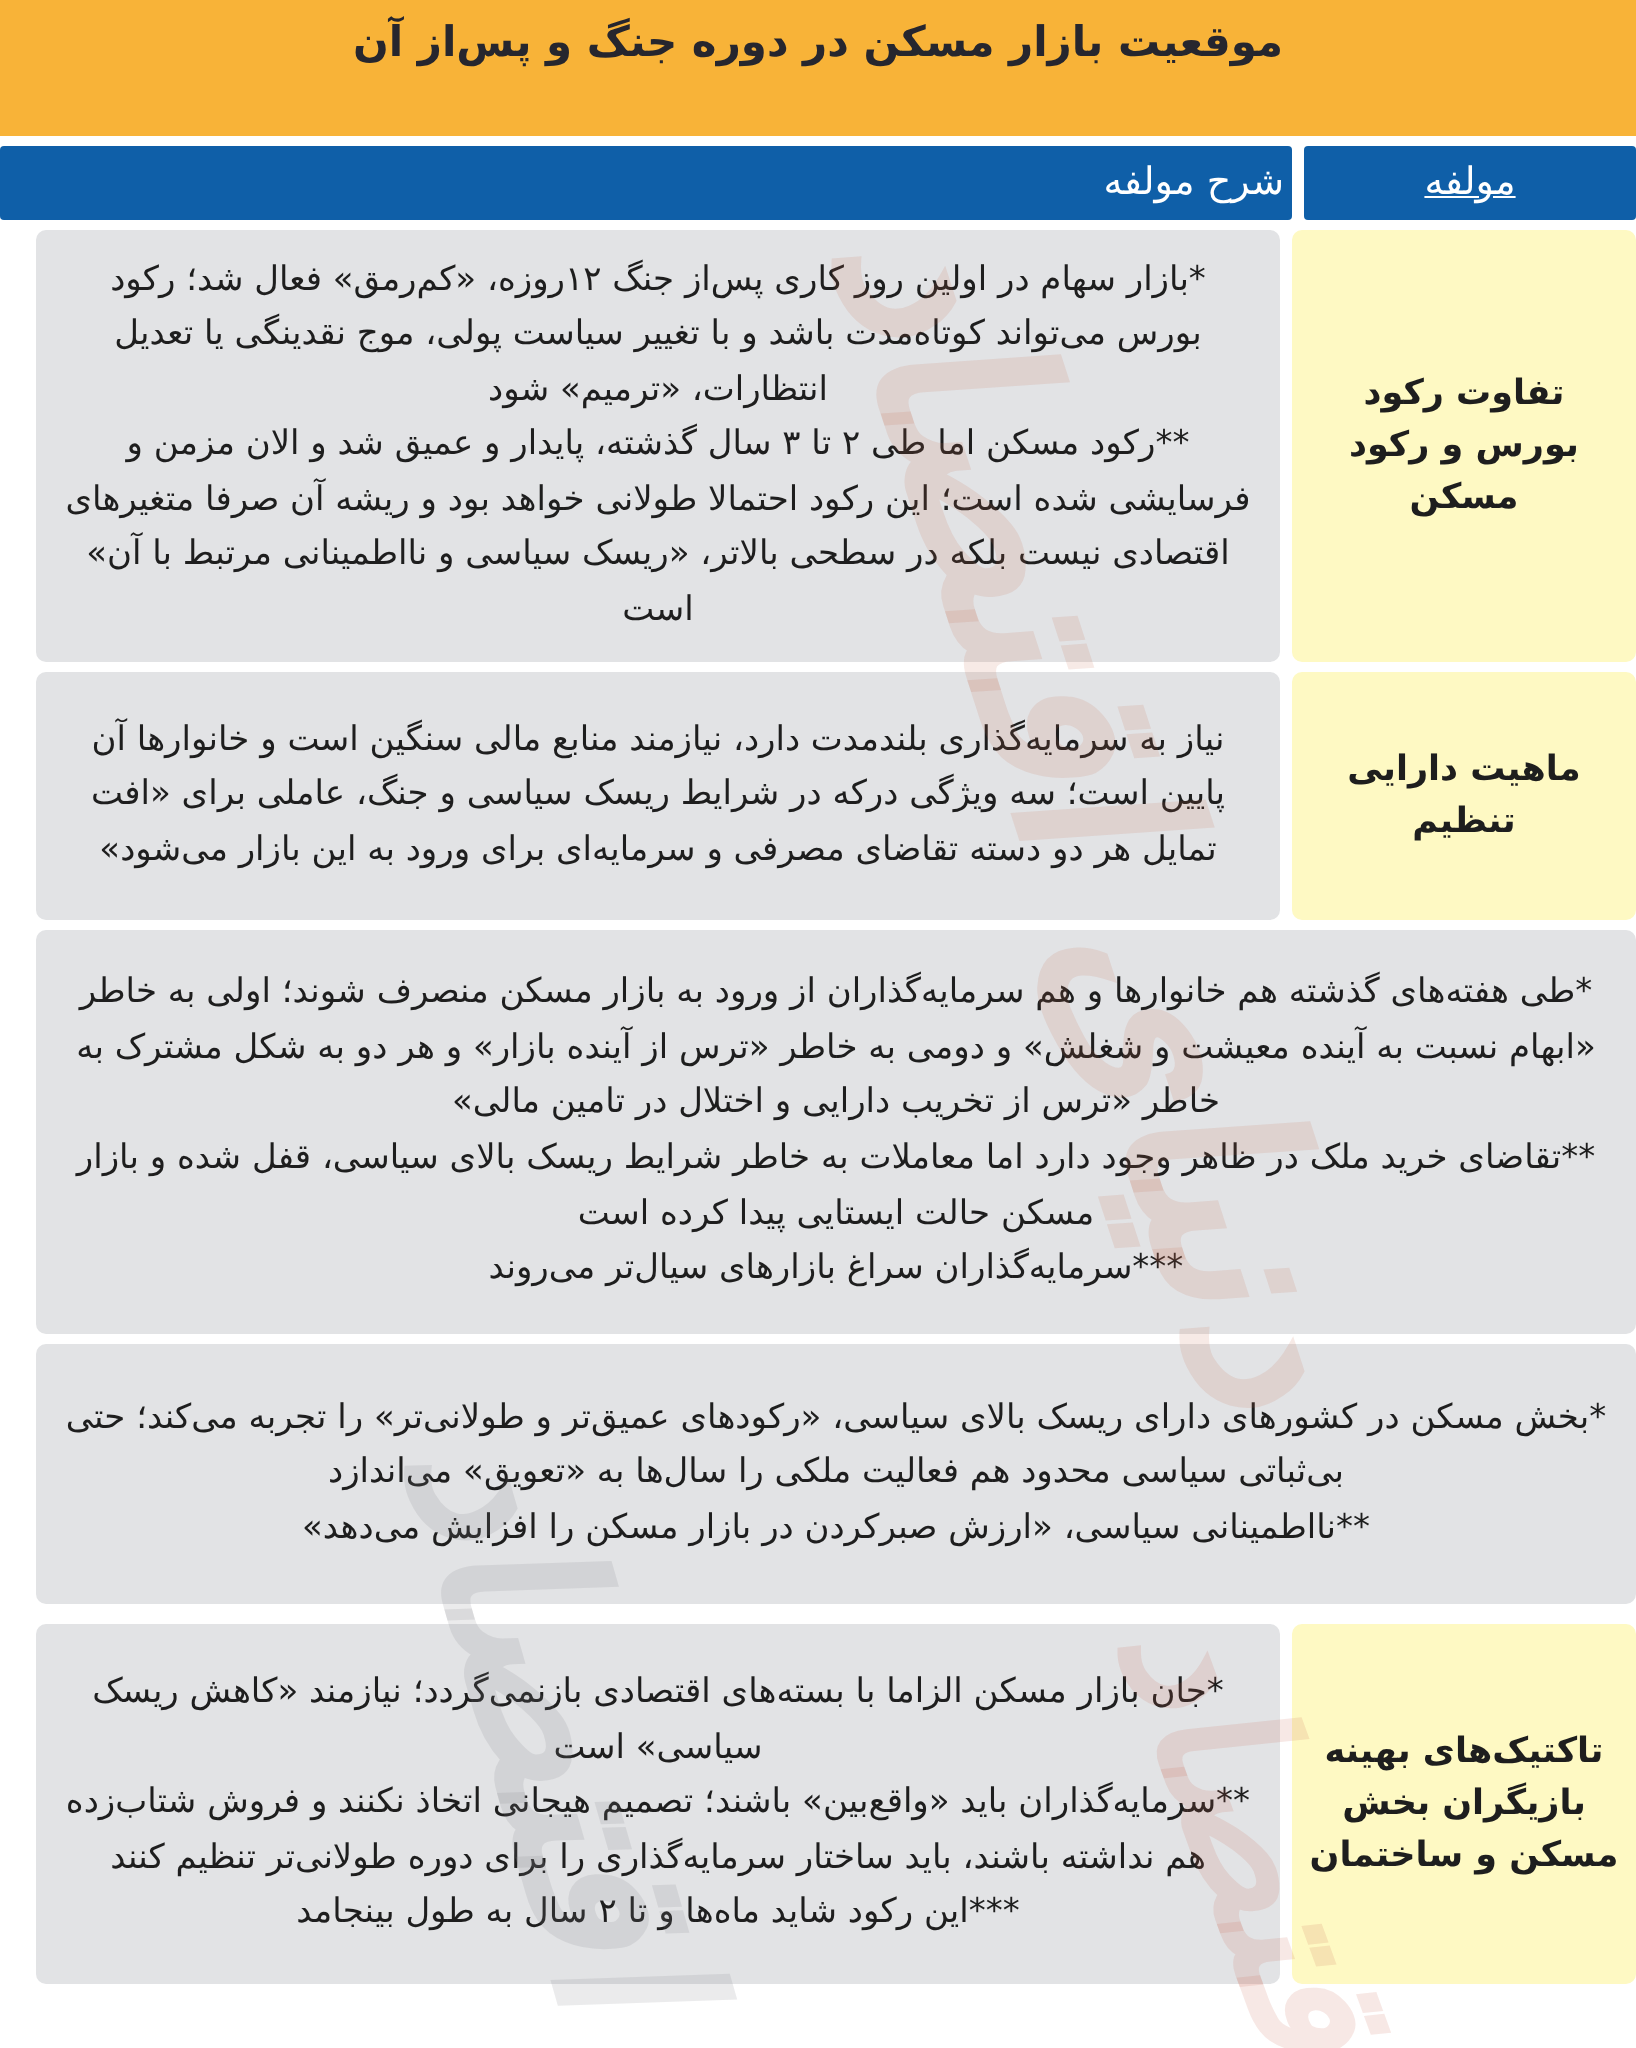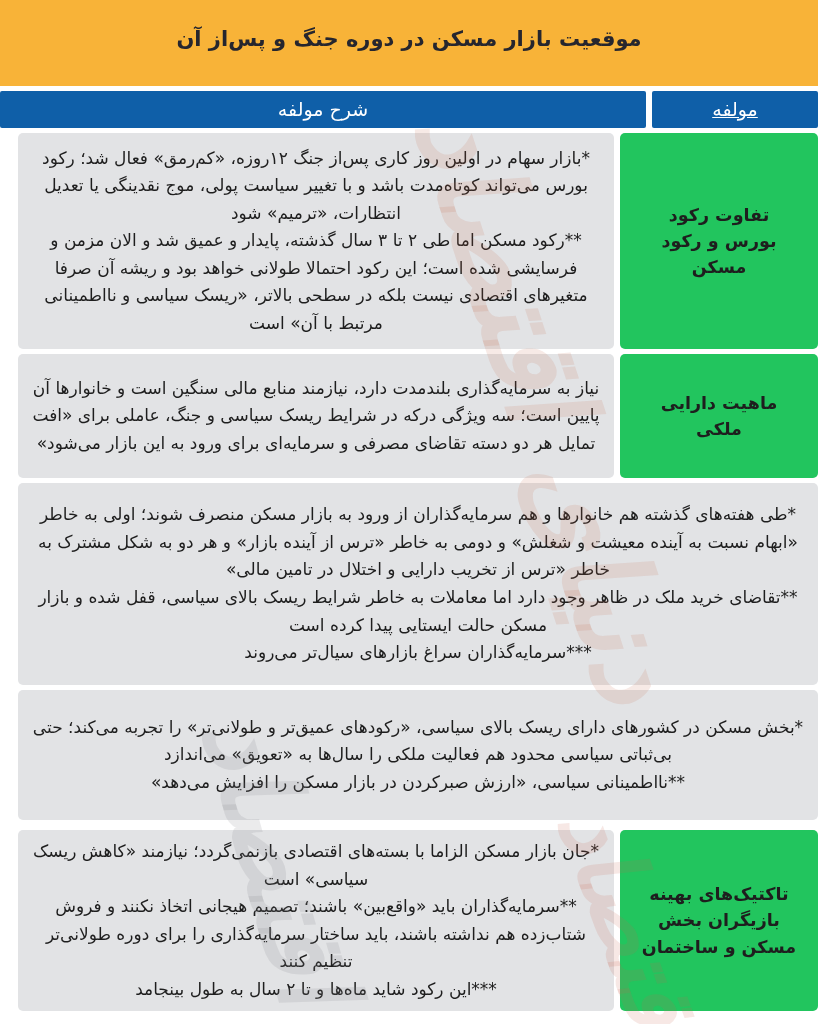--- a/index.html
+++ b/index.html
@@ -12,21 +12,21 @@
     width:818px;
     height:1024px;
     margin:0 auto;
     background:#ffffff;
     overflow:hidden;
   }
   
   .title-bar{
     background:#F8B338;
     text-align:center;
-    padding:27px 10px 10px;
+    padding:9px 10px 10px;
     height:49px;
   }
   .title-line{
     font-size:21px;
     font-weight:bold;
     color:#26262e;
     line-height:1.18;
   }
   
   .hrow{
@@ -35,21 +35,21 @@
     margin-top:5px;
   }
   .hcell{
     background:#0F5FA8;
     color:#ffffff;
     text-align:center;
     font-size:19px;
     padding:7px 4px 8px;
     border-radius:2px;
   }
-  .hcell.desc{flex:1;}
+  .hcell.desc{flex:1;text-align:right;}
   .hcell.comp{width:158px;flex:none;text-decoration:underline;}
   
   .rows{margin-top:5px;}
   .row{
     display:flex;
     gap:6px;
     margin-bottom:5px;
   }
   .cell{
     border-radius:5px;
@@ -59,22 +59,22 @@
   }
   .cell.desc{
     flex:1;
     background:#E2E3E5;
     padding:8px 14px;
     margin-left:18px;
   }
   .cell.comp{
     width:158px;
     flex:none;
-    background:#22c55e;
-    padding:6px 20px;
+    background:#fef9c3;
+    padding:6px 7px;
   }
   .desc-text{
     font-size:17px;
     line-height:1.62;
     color:#1e1e1e;
     text-align:center;
     white-space:pre-line;
   }
   .comp-text{
     font-size:17.5px;
@@ -151,21 +151,21 @@
         <div class="comp-text">تفاوت رکود بورس و رکود مسکن</div>
       </div>
       <div class="cell desc">
         <div class="desc-text">*بازار سهام در اولین روز کاری پس‌از جنگ ۱۲روزه، «کم‌رمق» فعال شد؛ رکود بورس می‌تواند کوتاه‌مدت باشد و با تغییر سیاست پولی، موج نقدینگی یا تعدیل انتظارات، «ترمیم» شود
 **رکود مسکن اما طی ۲ تا ۳ سال گذشته، پایدار و عمیق شد و الان مزمن و فرسایشی شده است؛ این رکود احتمالا طولانی خواهد بود و ریشه آن صرفا متغیرهای اقتصادی نیست بلکه در سطحی بالاتر، «ریسک سیاسی و نااطمینانی مرتبط با آن» است</div>
       </div>
     </div>
 
     <div class="row r2">
       <div class="cell comp">
-        <div class="comp-text">ماهیت دارایی ملکی</div>
+        <div class="comp-text">ماهیت دارایی تنظیم</div>
       </div>
       <div class="cell desc">
         <div class="desc-text">نیاز به سرمایه‌گذاری بلندمدت دارد، نیازمند منابع مالی سنگین است و خانوارها آن پایین است؛ سه ویژگی درکه در شرایط ریسک سیاسی و جنگ، عاملی برای «افت تمایل هر دو دسته تقاضای مصرفی و سرمایه‌ای برای ورود به این بازار می‌شود»</div>
       </div>
     </div>
 
     <div class="row r3">
       <div class="cell desc">
         <div class="desc-text">*طی هفته‌های گذشته هم خانوارها و هم سرمایه‌گذاران از ورود به بازار مسکن منصرف شوند؛ اولی به خاطر «ابهام نسبت به آینده معیشت و شغلش» و دومی به خاطر «ترس از آینده بازار» و هر دو به شکل مشترک به خاطر «ترس از تخریب دارایی و اختلال در تامین مالی»
 **تقاضای خرید ملک در ظاهر وجود دارد اما معاملات به خاطر شرایط ریسک بالای سیاسی، قفل شده و بازار مسکن حالت ایستایی پیدا کرده است

